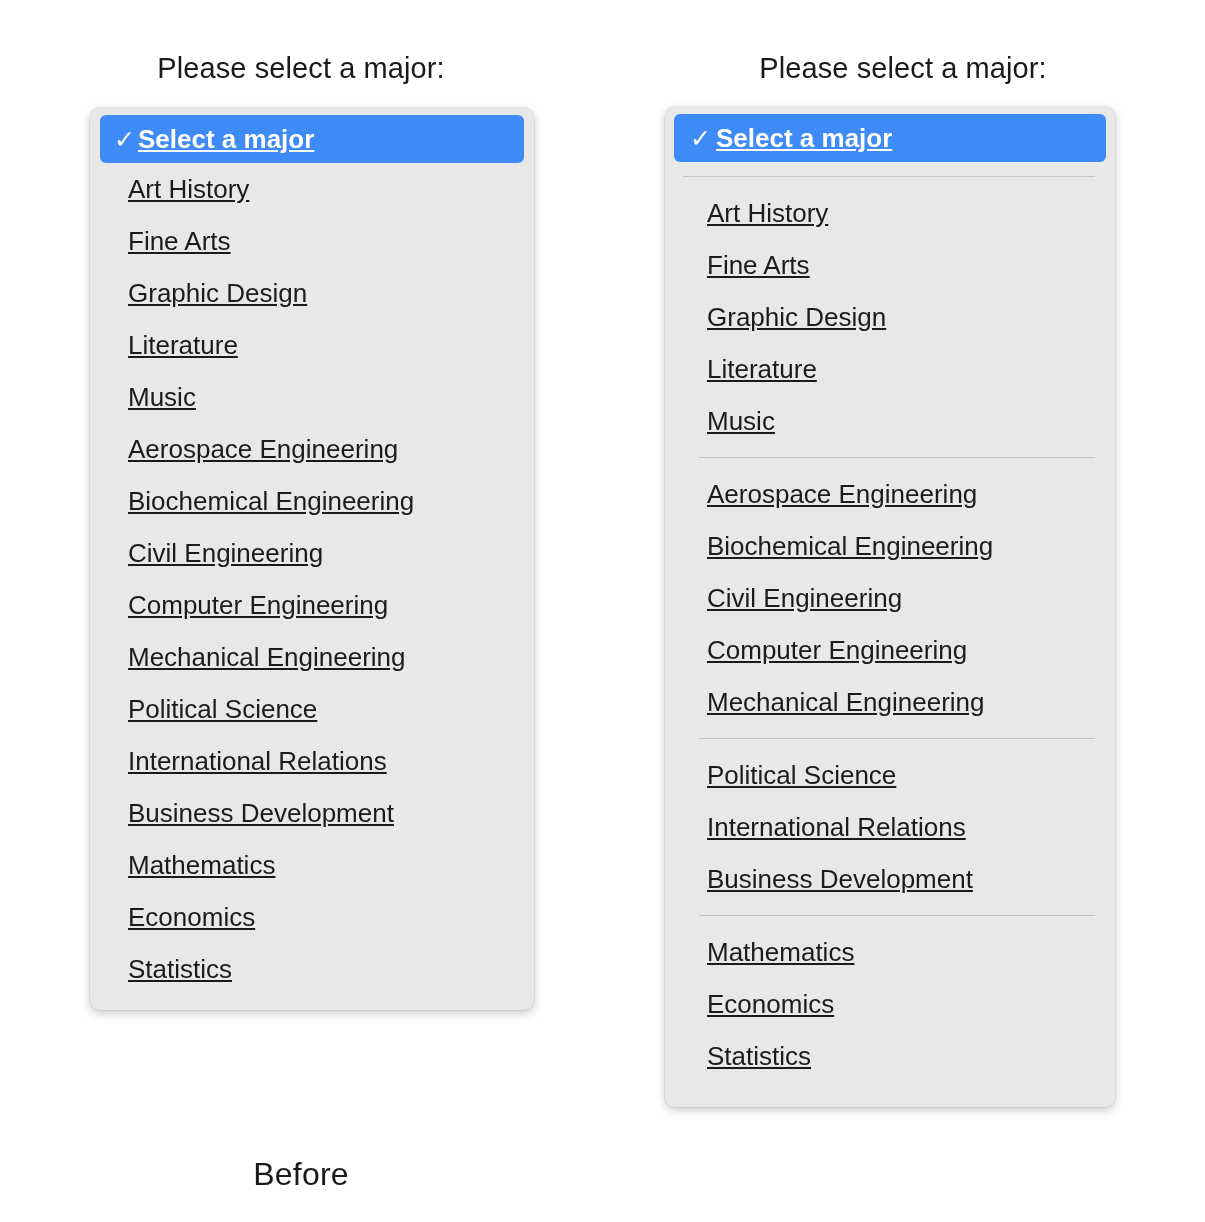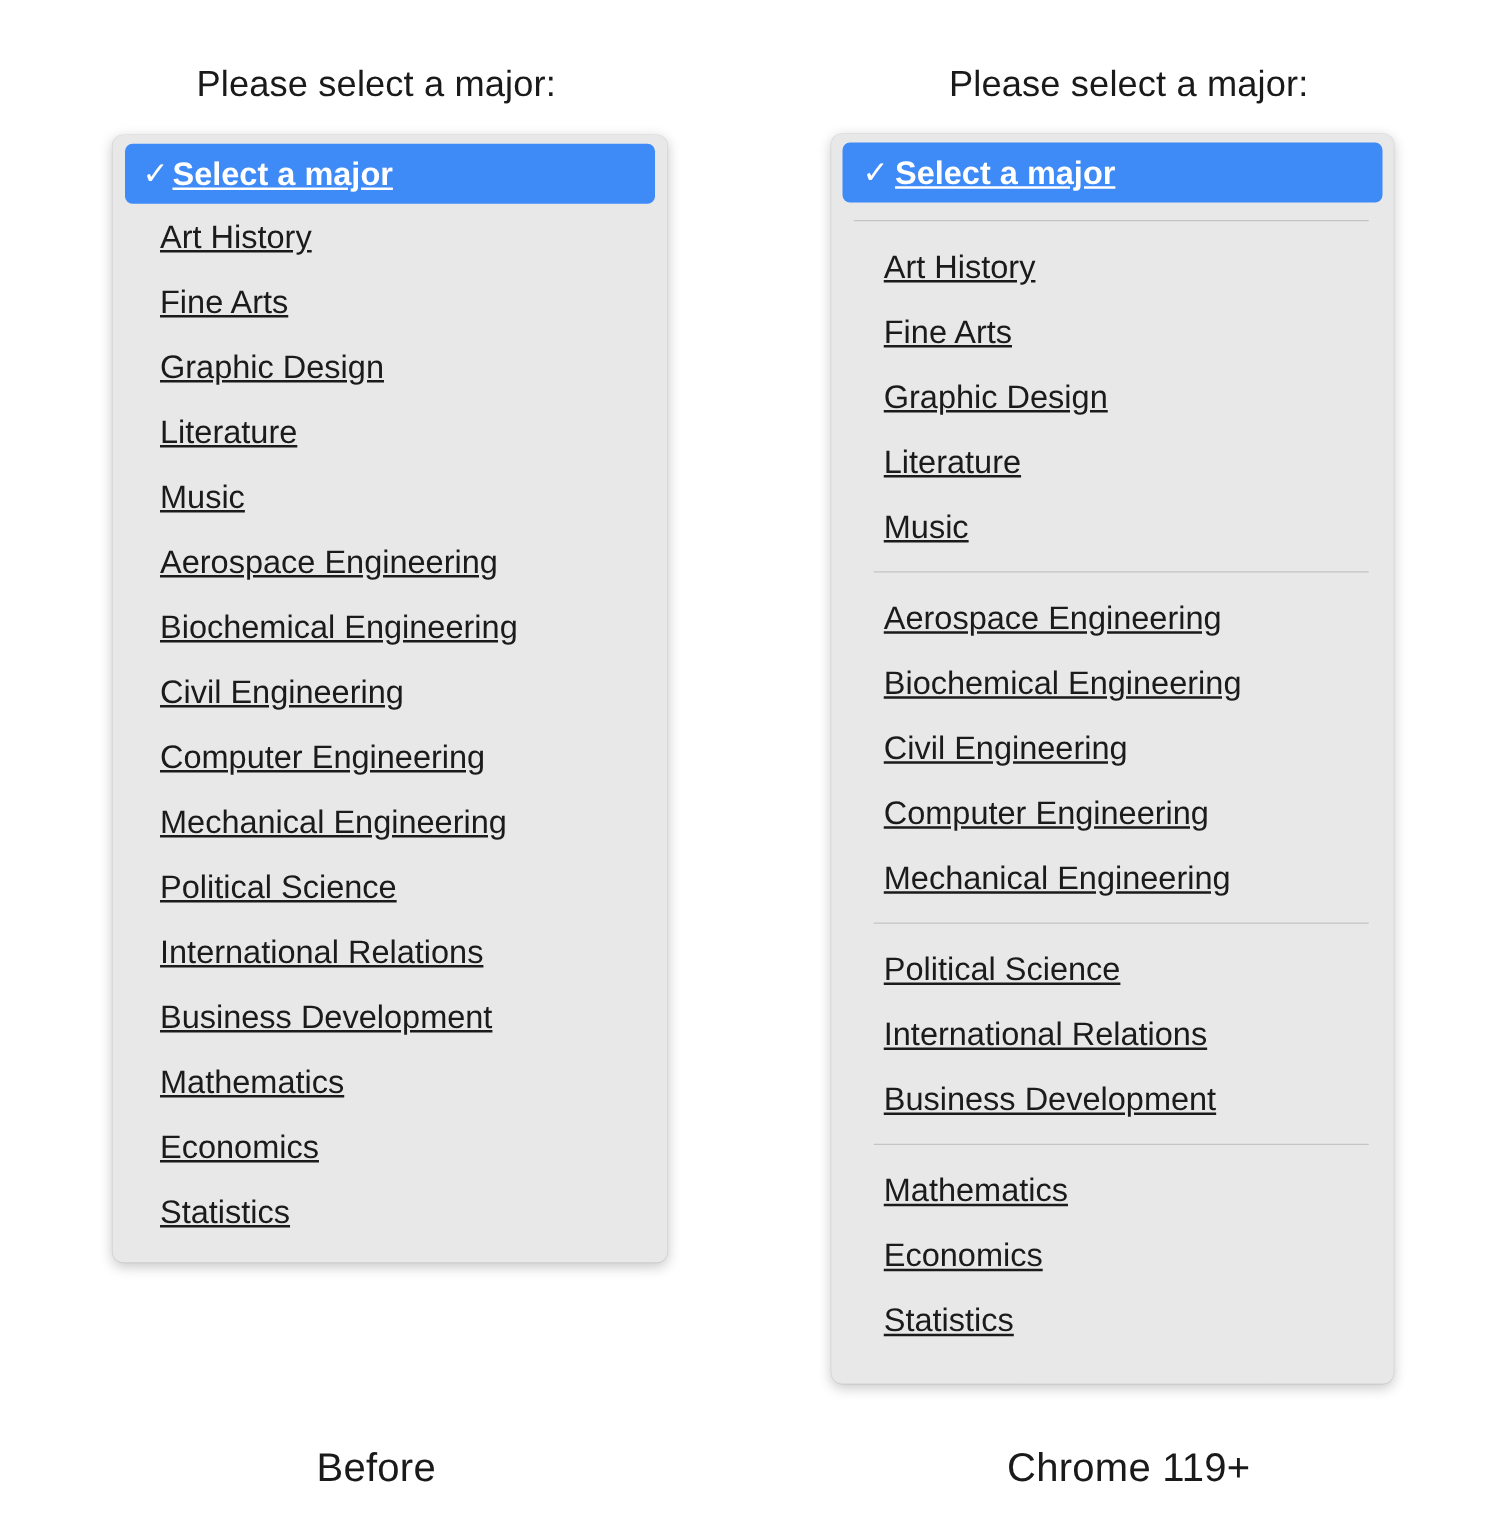--- a/index.html
+++ b/index.html
@@ -309,14 +309,13 @@
         <span class="olabel">Economics</span>
       </div>
       <div class="option">
         <span class="check"></span>
         <span class="olabel">Statistics</span>
       </div>
     </div>
 
   </div>
 
-  <div class="caption">Chrome 119+</div>
 </div>
 
 </body></html>

